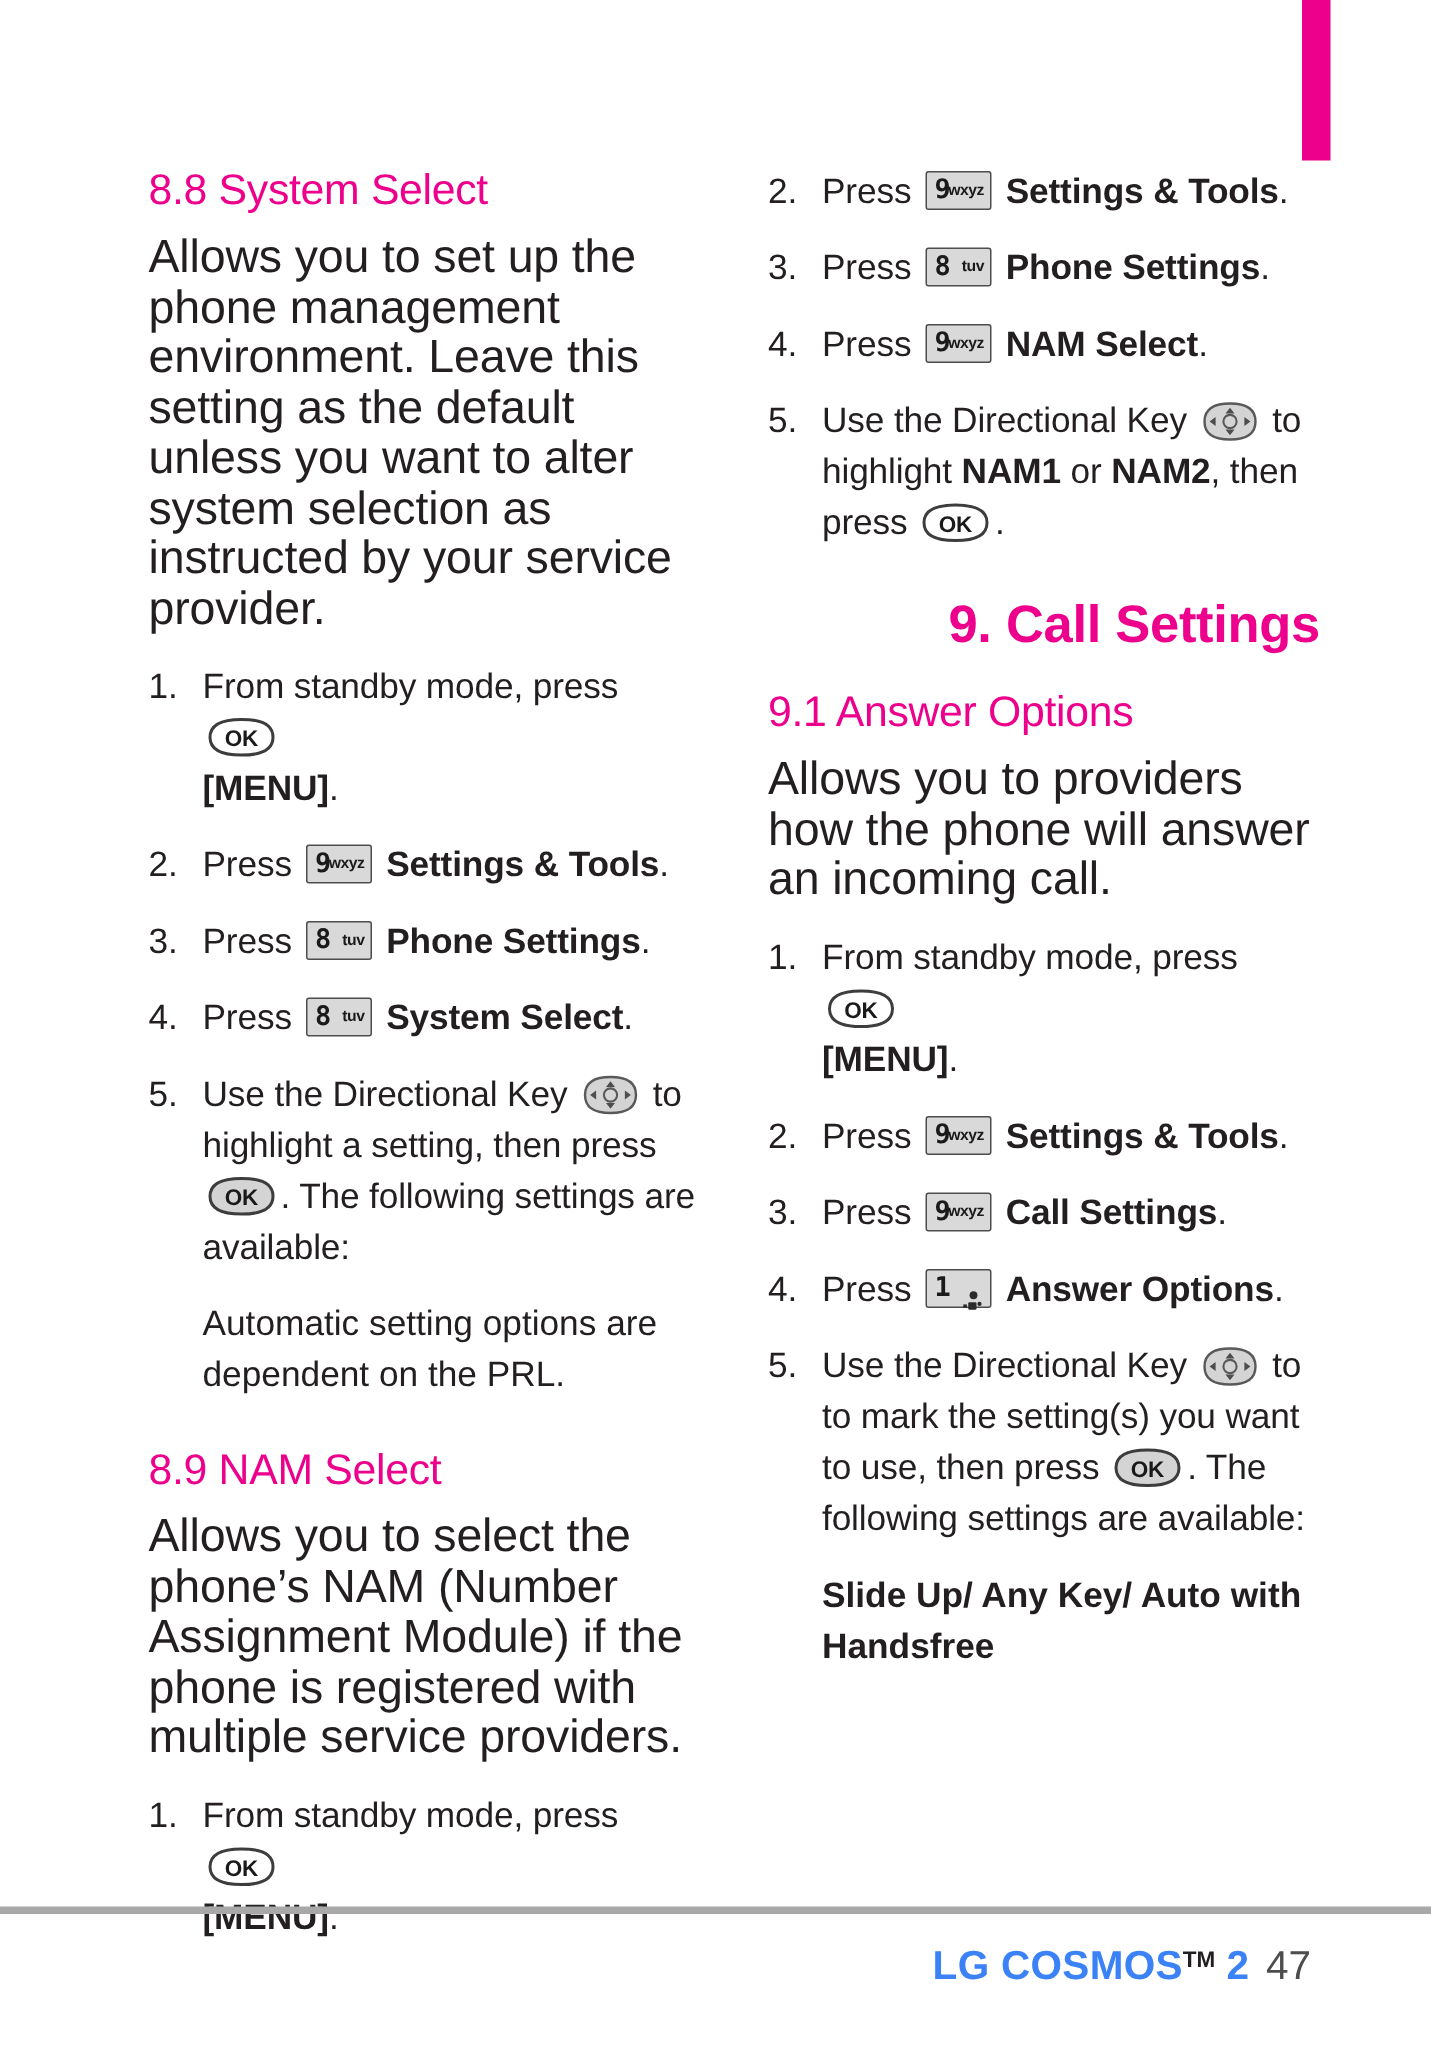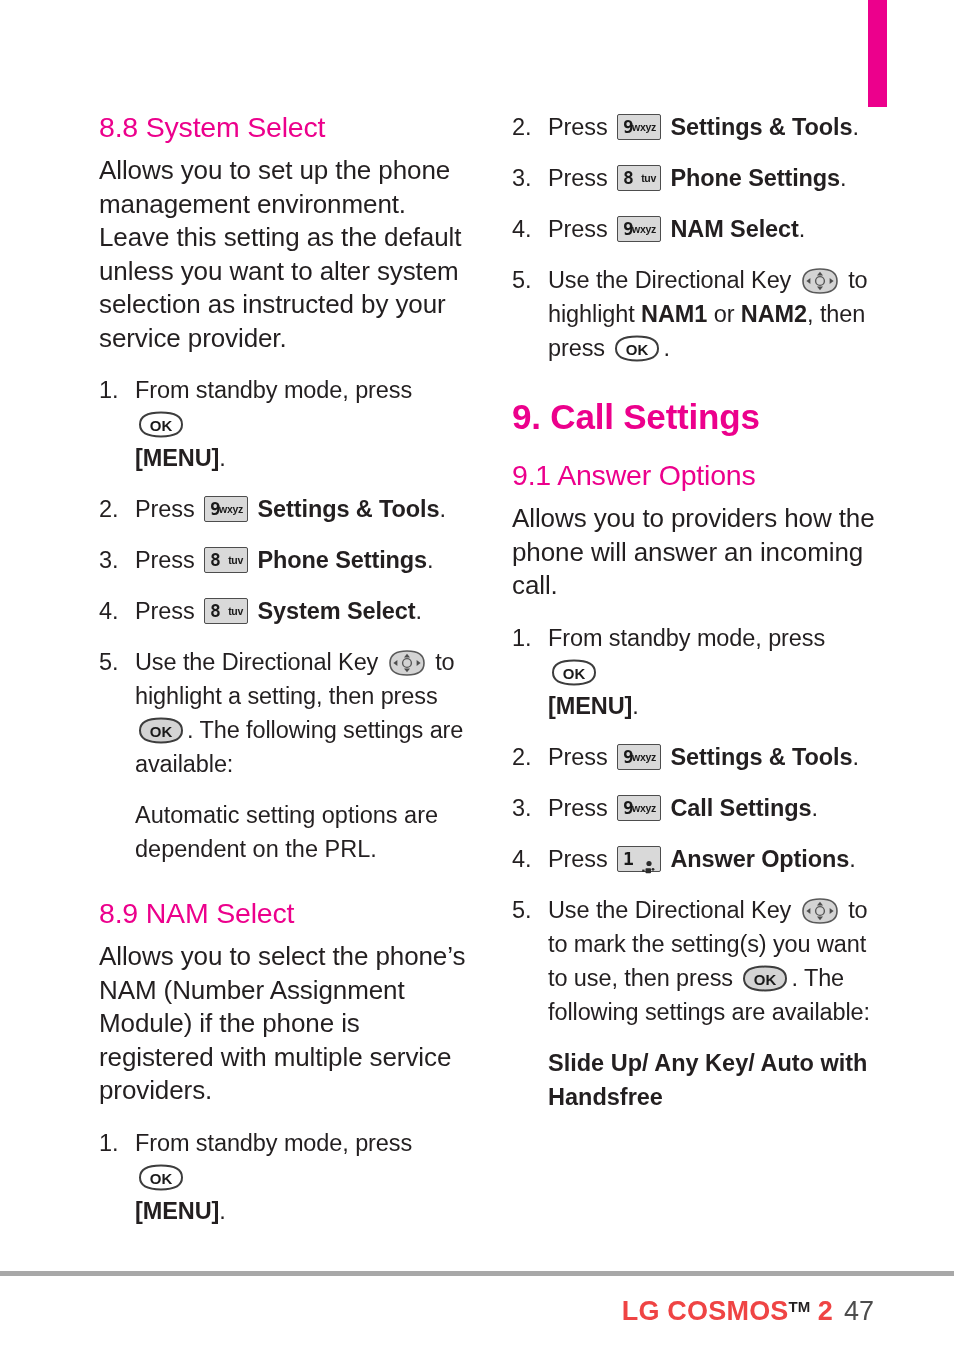--- a/index.html
+++ b/index.html
@@ -61,21 +61,21 @@
   h1.sec-major {          
     font-size: 35px;
     line-height: 42px;
     padding-bottom: 12px;
     font-weight: 600;
   }
 
   
   p.body {
     margin: 0 0 18px 0;
-    font-size: 26px;
+    font-size: 31px;
     line-height: 33.5px;
     letter-spacing: -0.1px;
   }
 
   
   ol.steps {
     margin: 0;
     padding: 0;
     list-style: none;
   }
@@ -185,21 +185,21 @@
   .footer {
     position: absolute;
     right: 80px;
     top: 1290px;
     font-size: 27px;
     line-height: 34px;
     white-space: nowrap;
   }
   .footer .brand {
     font-weight: bold;
-    color: #ef4444;
+    color: #3b82f6;
     letter-spacing: 0.2px;
   }
   .footer .tm {
     font-size: 15px;
     vertical-align: 8px;
     font-weight: bold;
   }
   .footer .pagenum {
     color: #4d4d4d;
     margin-left: 11px;
@@ -366,21 +366,21 @@
           <b>NAM2</b><span>, then press</span>
           <span class="key-ok">
             <svg width="46" height="27" viewBox="0 0 46 27">
               <path d="M23 1.6 C34 1.6 44 4 44 13.5 C44 23 34 25.4 23 25.4 C12 25.4 2 23 2 13.5 C2 4 12 1.6 23 1.6 Z" fill="#ffffff" stroke="#3d3d3d" stroke-width="2"></path>
               <text x="23" y="19.5" font-family="'Liberation Sans', sans-serif" font-size="15" font-weight="bold" fill="#1a1a1a" text-anchor="middle">OK</text>
             </svg>
           </span><span>.</span>
         </li>
       </ol>
 
-      <h1 class="sec-major" style="padding-top:14px;">9. Call Settings</h1>
+      <h1 class="sec-major" style="padding-top:14px;text-align:right;">9. Call Settings</h1>
 
 
       <h2 class="sec-head" style="padding-top:8px;">9.1 Answer Options</h2>
 
       <p class="body">Allows you to providers how the phone will answer an incoming call.</p>
 
       <ol class="steps">
 
         <li class="step">
           <span class="num">1.</span>

